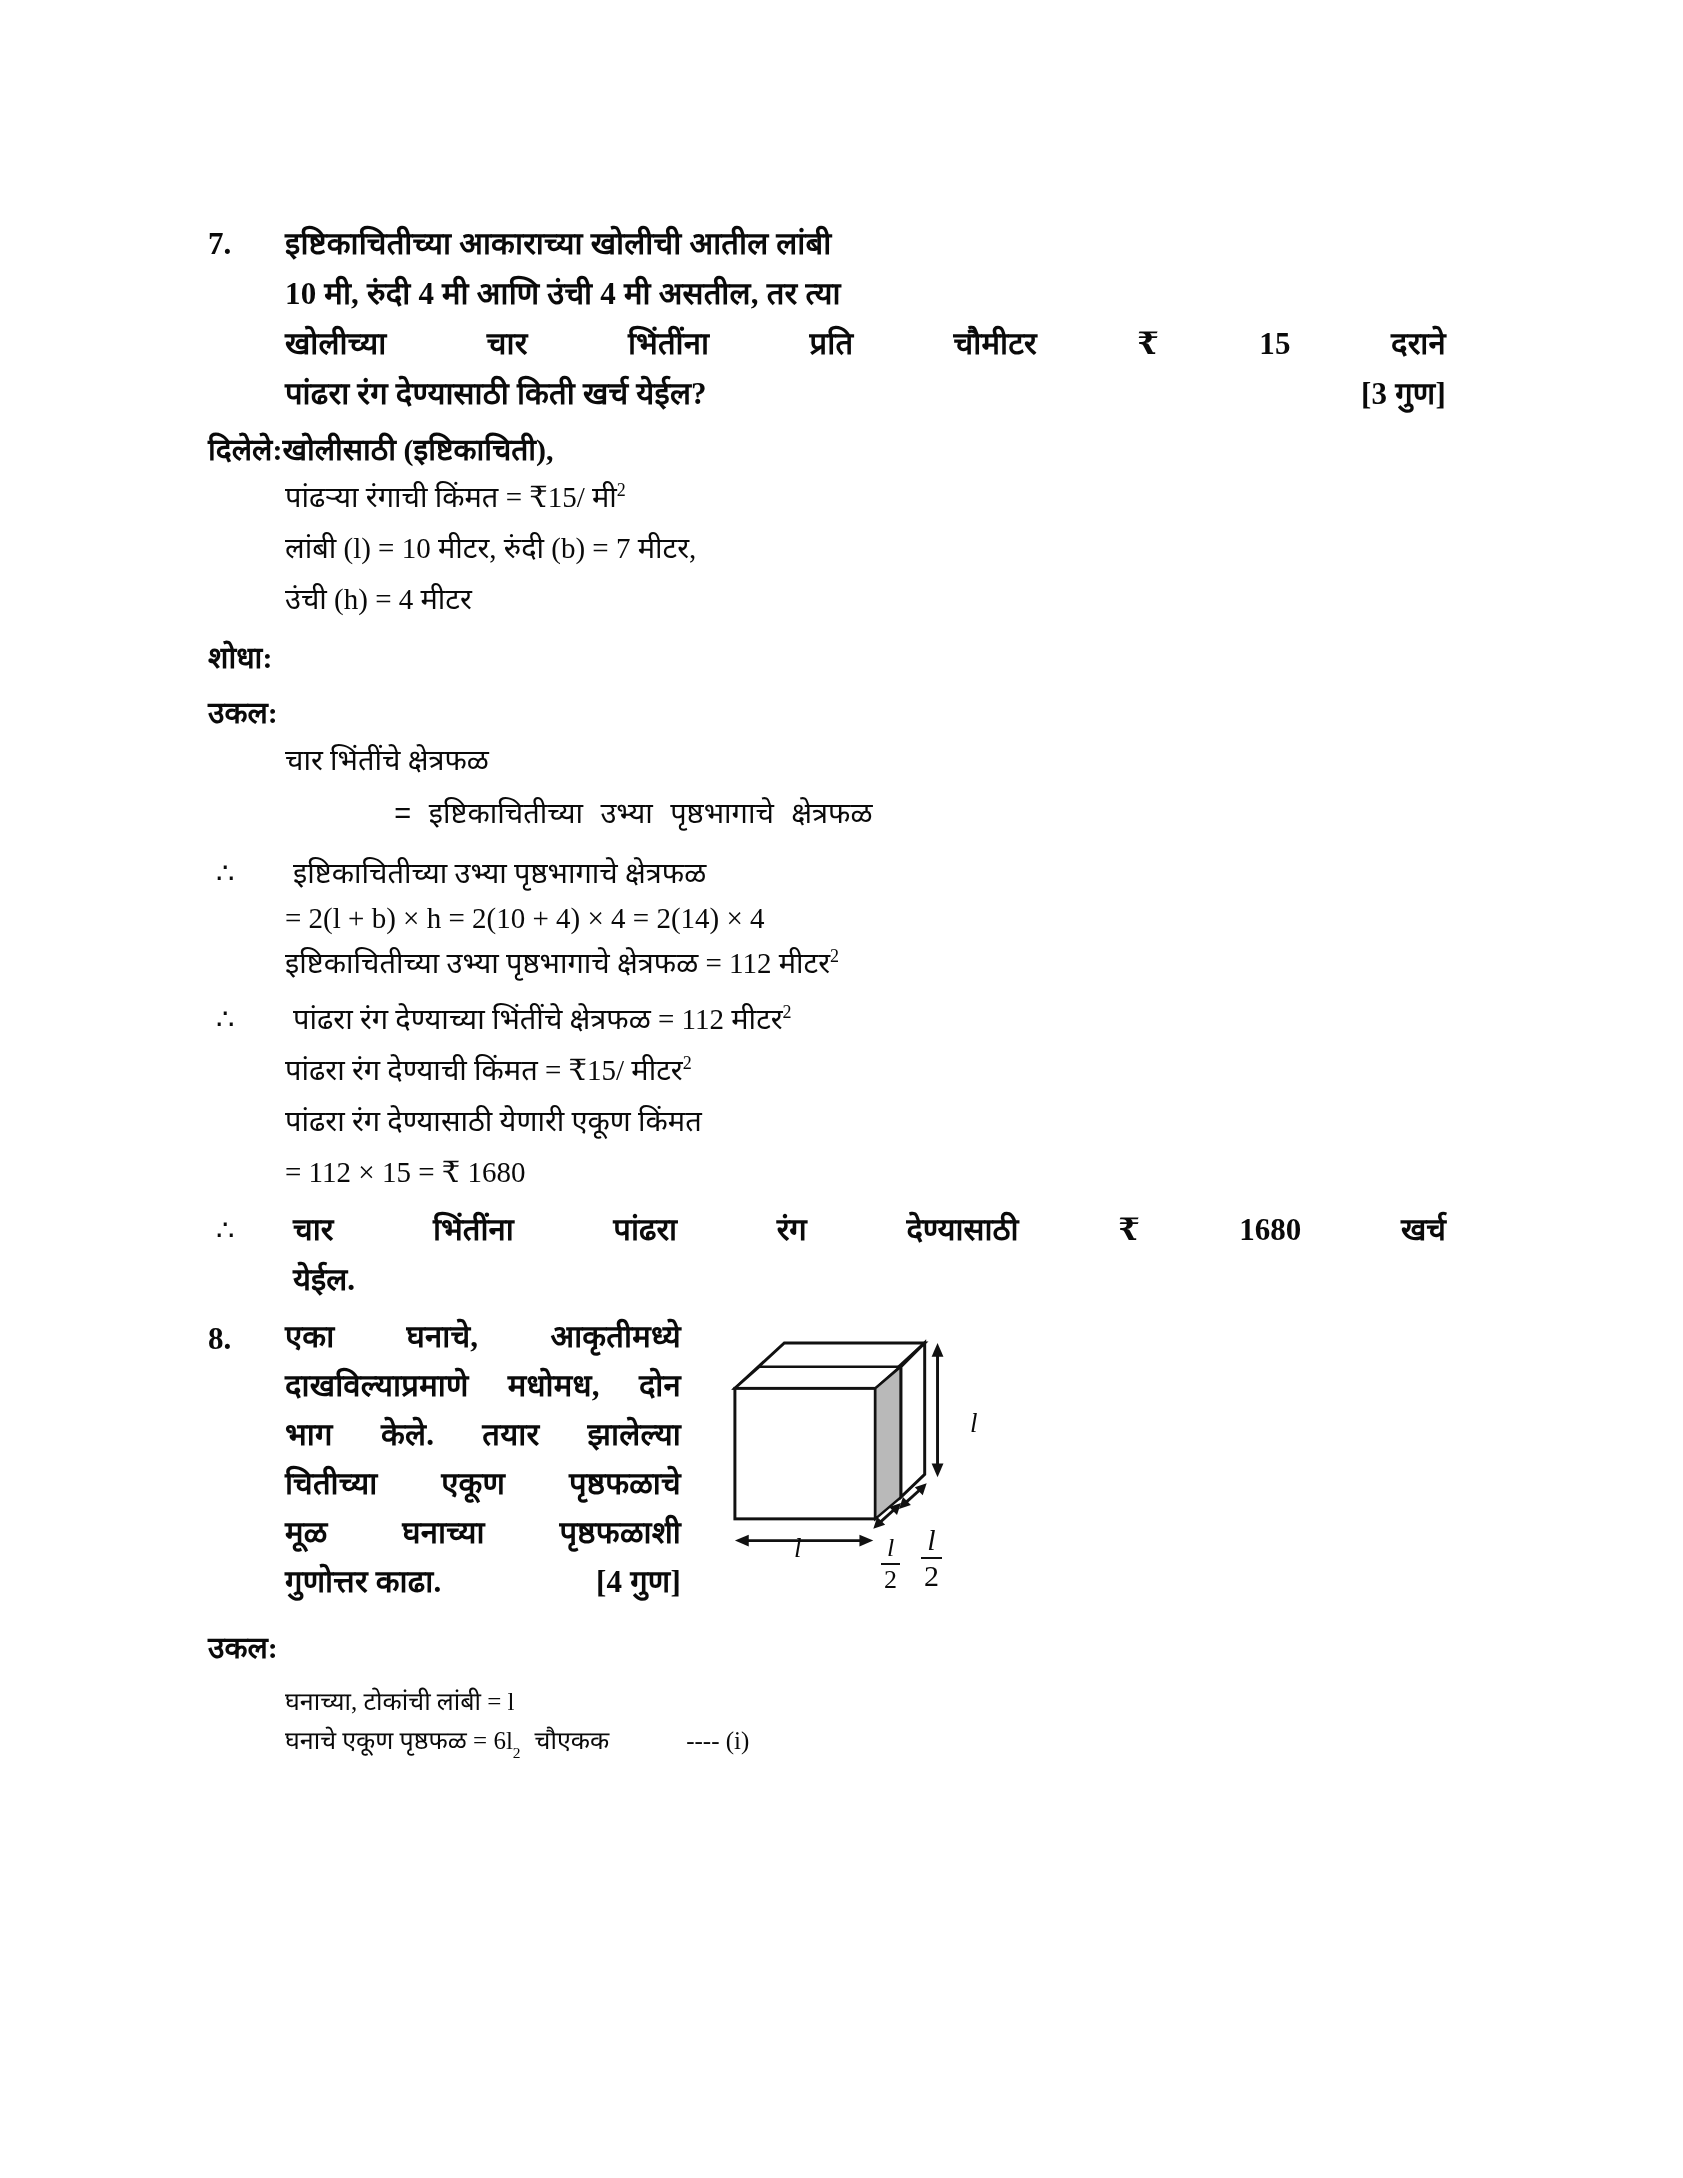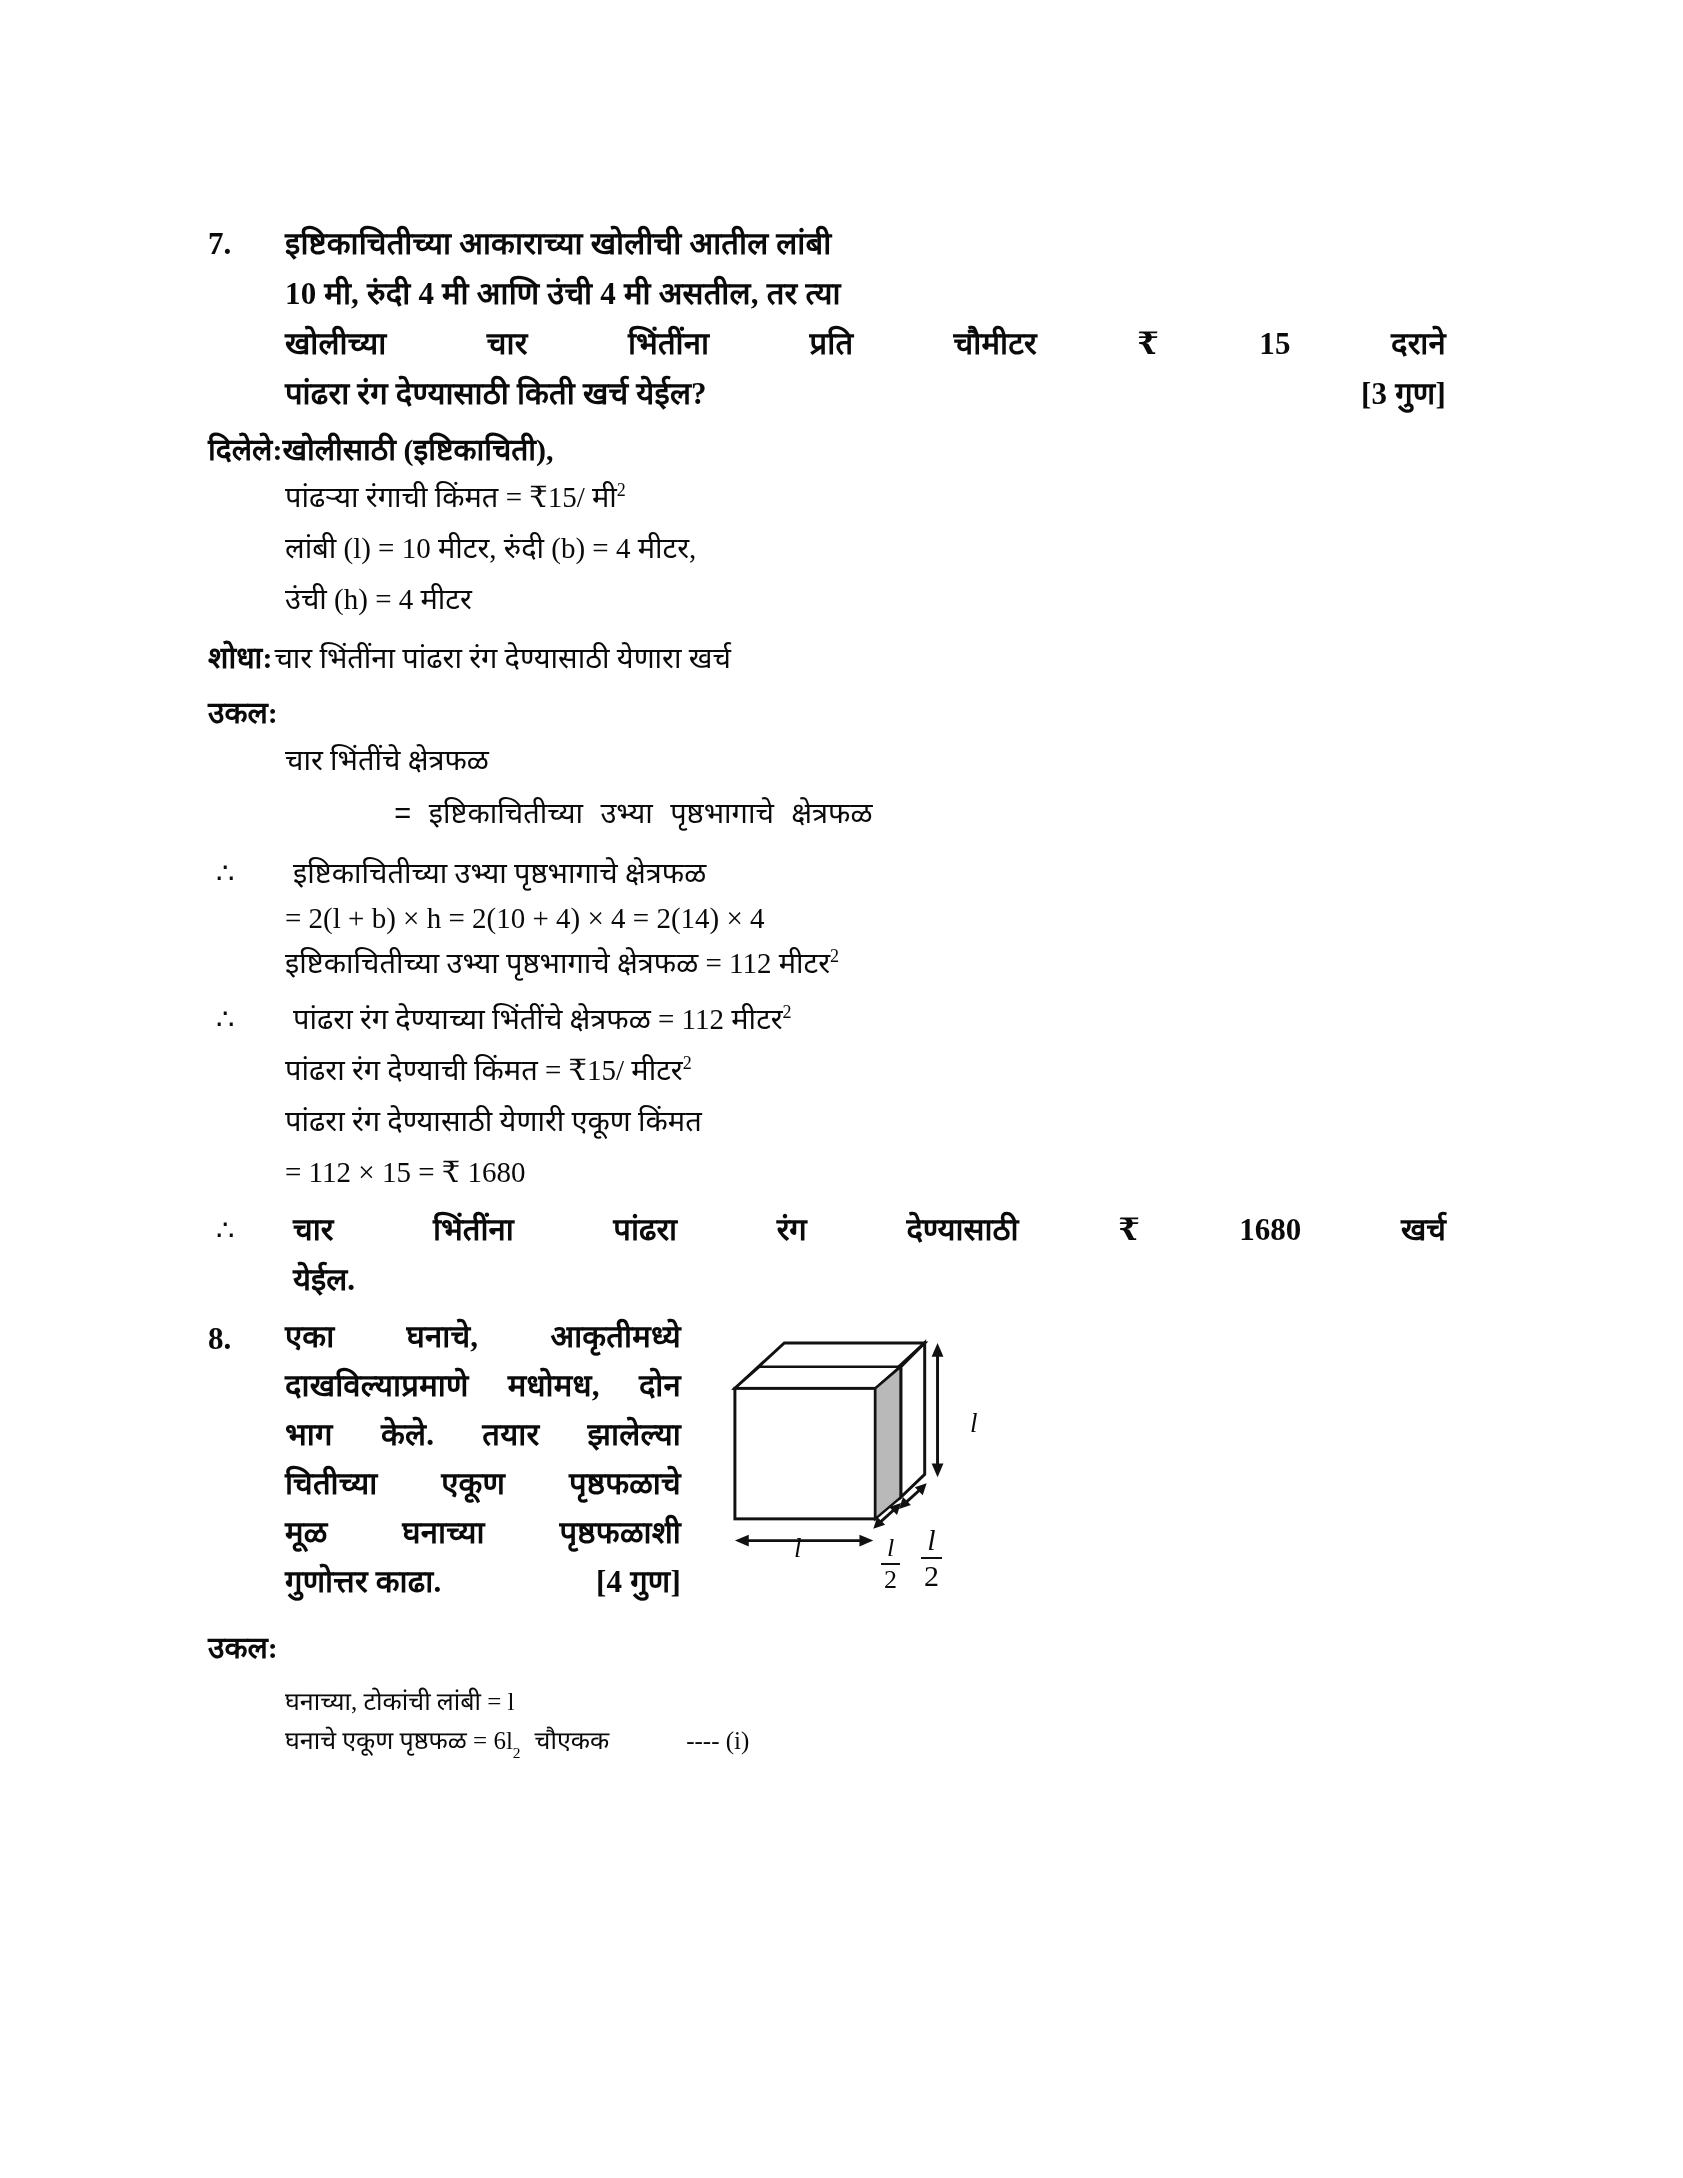--- a/index.html
+++ b/index.html
@@ -186,26 +186,25 @@
         </div>
       </div>
     </div>
 
     <div class="lbl-row">
       <span class="lbl">दिलेले:</span>
       <span class="lbl">खोलीसाठी (इष्टिकाचिती),</span>
     </div>
 
     <div class="stmt"><span>पांढऱ्या रंगाची किंमत = ₹15/ मी</span><sup>2</sup></div>
-    <div class="stmt">लांबी (l) = 10 मीटर, रुंदी (b) = 4 मीटर,</div>
+    <div class="stmt">लांबी (l) = 10 मीटर, रुंदी (b) = 7 मीटर,</div>
     <div class="stmt">उंची (h) = 4 मीटर</div>
 
     <div class="lbl-row">
       <span class="lbl">शोधा:</span>
-      <span class="after">चार भिंतींना पांढरा रंग देण्यासाठी येणारा खर्च</span>
     </div>
 
     <div class="lbl-row">
       <span class="lbl">उकल:</span>
     </div>
 
     <div class="stmt" style="margin-bottom:26px;">चार भिंतींचे क्षेत्रफळ</div>
     <div class="stmt deep" style="margin-bottom:26px;font-family:Liberation Mono, monospace;">= इष्टिकाचितीच्या उभ्या पृष्ठभागाचे क्षेत्रफळ</div>
 
     <div class="row">

